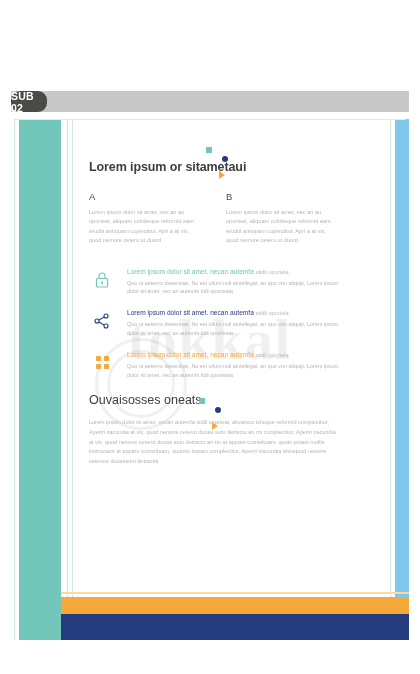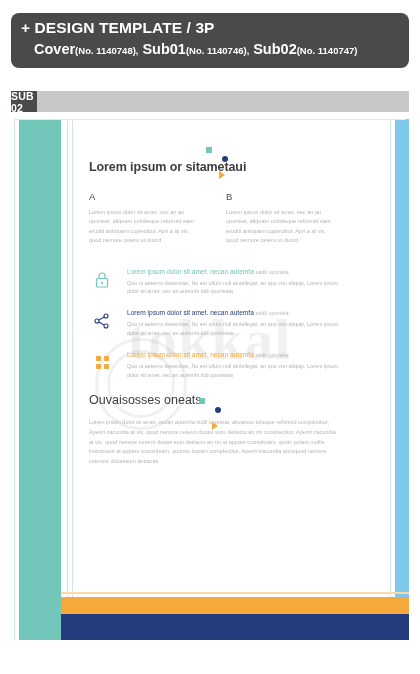--- a/index.html
+++ b/index.html
@@ -32,25 +32,26 @@
   .hb-sep { font-size: 9px; font-weight: 700; }
 
   
   .subbar {
     position: absolute; left: 11px; top: 91px;
     width: 398px; height: 21px;
     background: #c8c8c8;
   }
   .subbar-tag {
     position: absolute; left: 0; top: 0;
-    width: 26px; height: 21px;
+    width: 36px; height: 21px;
     background: #4a4a48; color: #fff;
     font-size: 10.5px; font-weight: 700;
     display: flex; align-items: center; justify-content: center;
     letter-spacing: .2px;
+    border-radius: 9px;
   }
 
   
   .page {
     position: absolute; left: 11px; top: 112px;
     width: 398px; height: 535px;
     background: #ffffff;
     overflow: hidden;
   }
 
@@ -171,28 +172,20 @@
     margin-top: 11px;
     font-size: 5.5px; line-height: 9.6px; color: #b5b5b5;
     width: 250px;
   }
 </style>
 </head>
 <body>
 
 <div class="root">
 
-  <div class="header-banner">
-    <div class="hb-line1">+ DESIGN TEMPLATE / 3P</div>
-    <div class="hb-line2">
-      <span>Cover</span><span class="hb-sm">(No. 1140748)</span><span class="hb-sep">,</span>
-      <span>Sub01</span><span class="hb-sm">(No. 1140746)</span><span class="hb-sep">,</span>
-      <span>Sub02</span><span class="hb-sm">(No. 1140747)</span>
-    </div>
-  </div>
 
   <div class="subbar">
     <div class="subbar-tag">SUB 02</div>
   </div>
 
   <div class="page">
 
     <div class="wm">
       <div class="wm-ring"></div>
       <div class="wm-ring2"></div>

